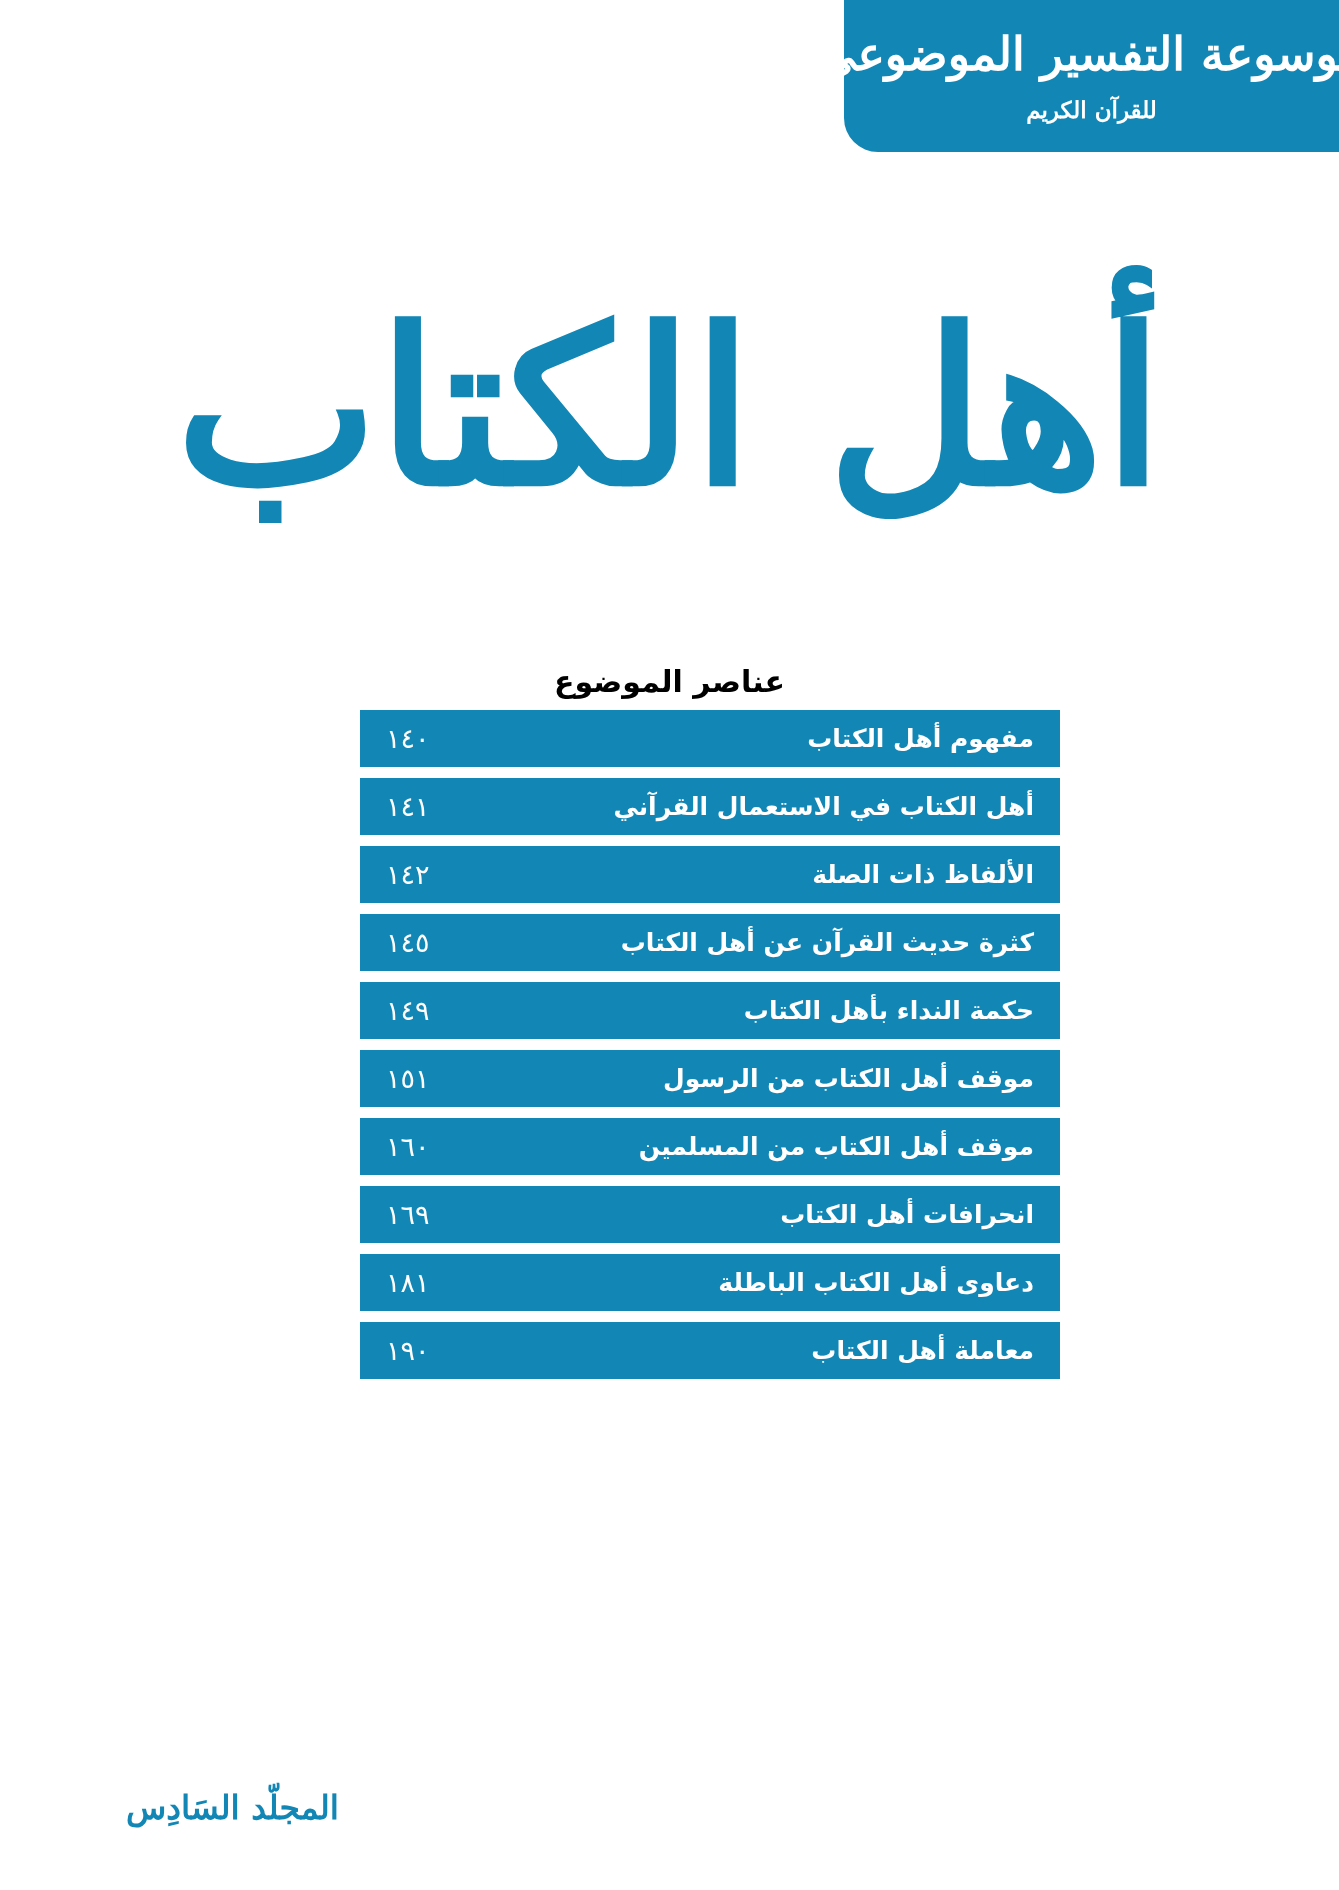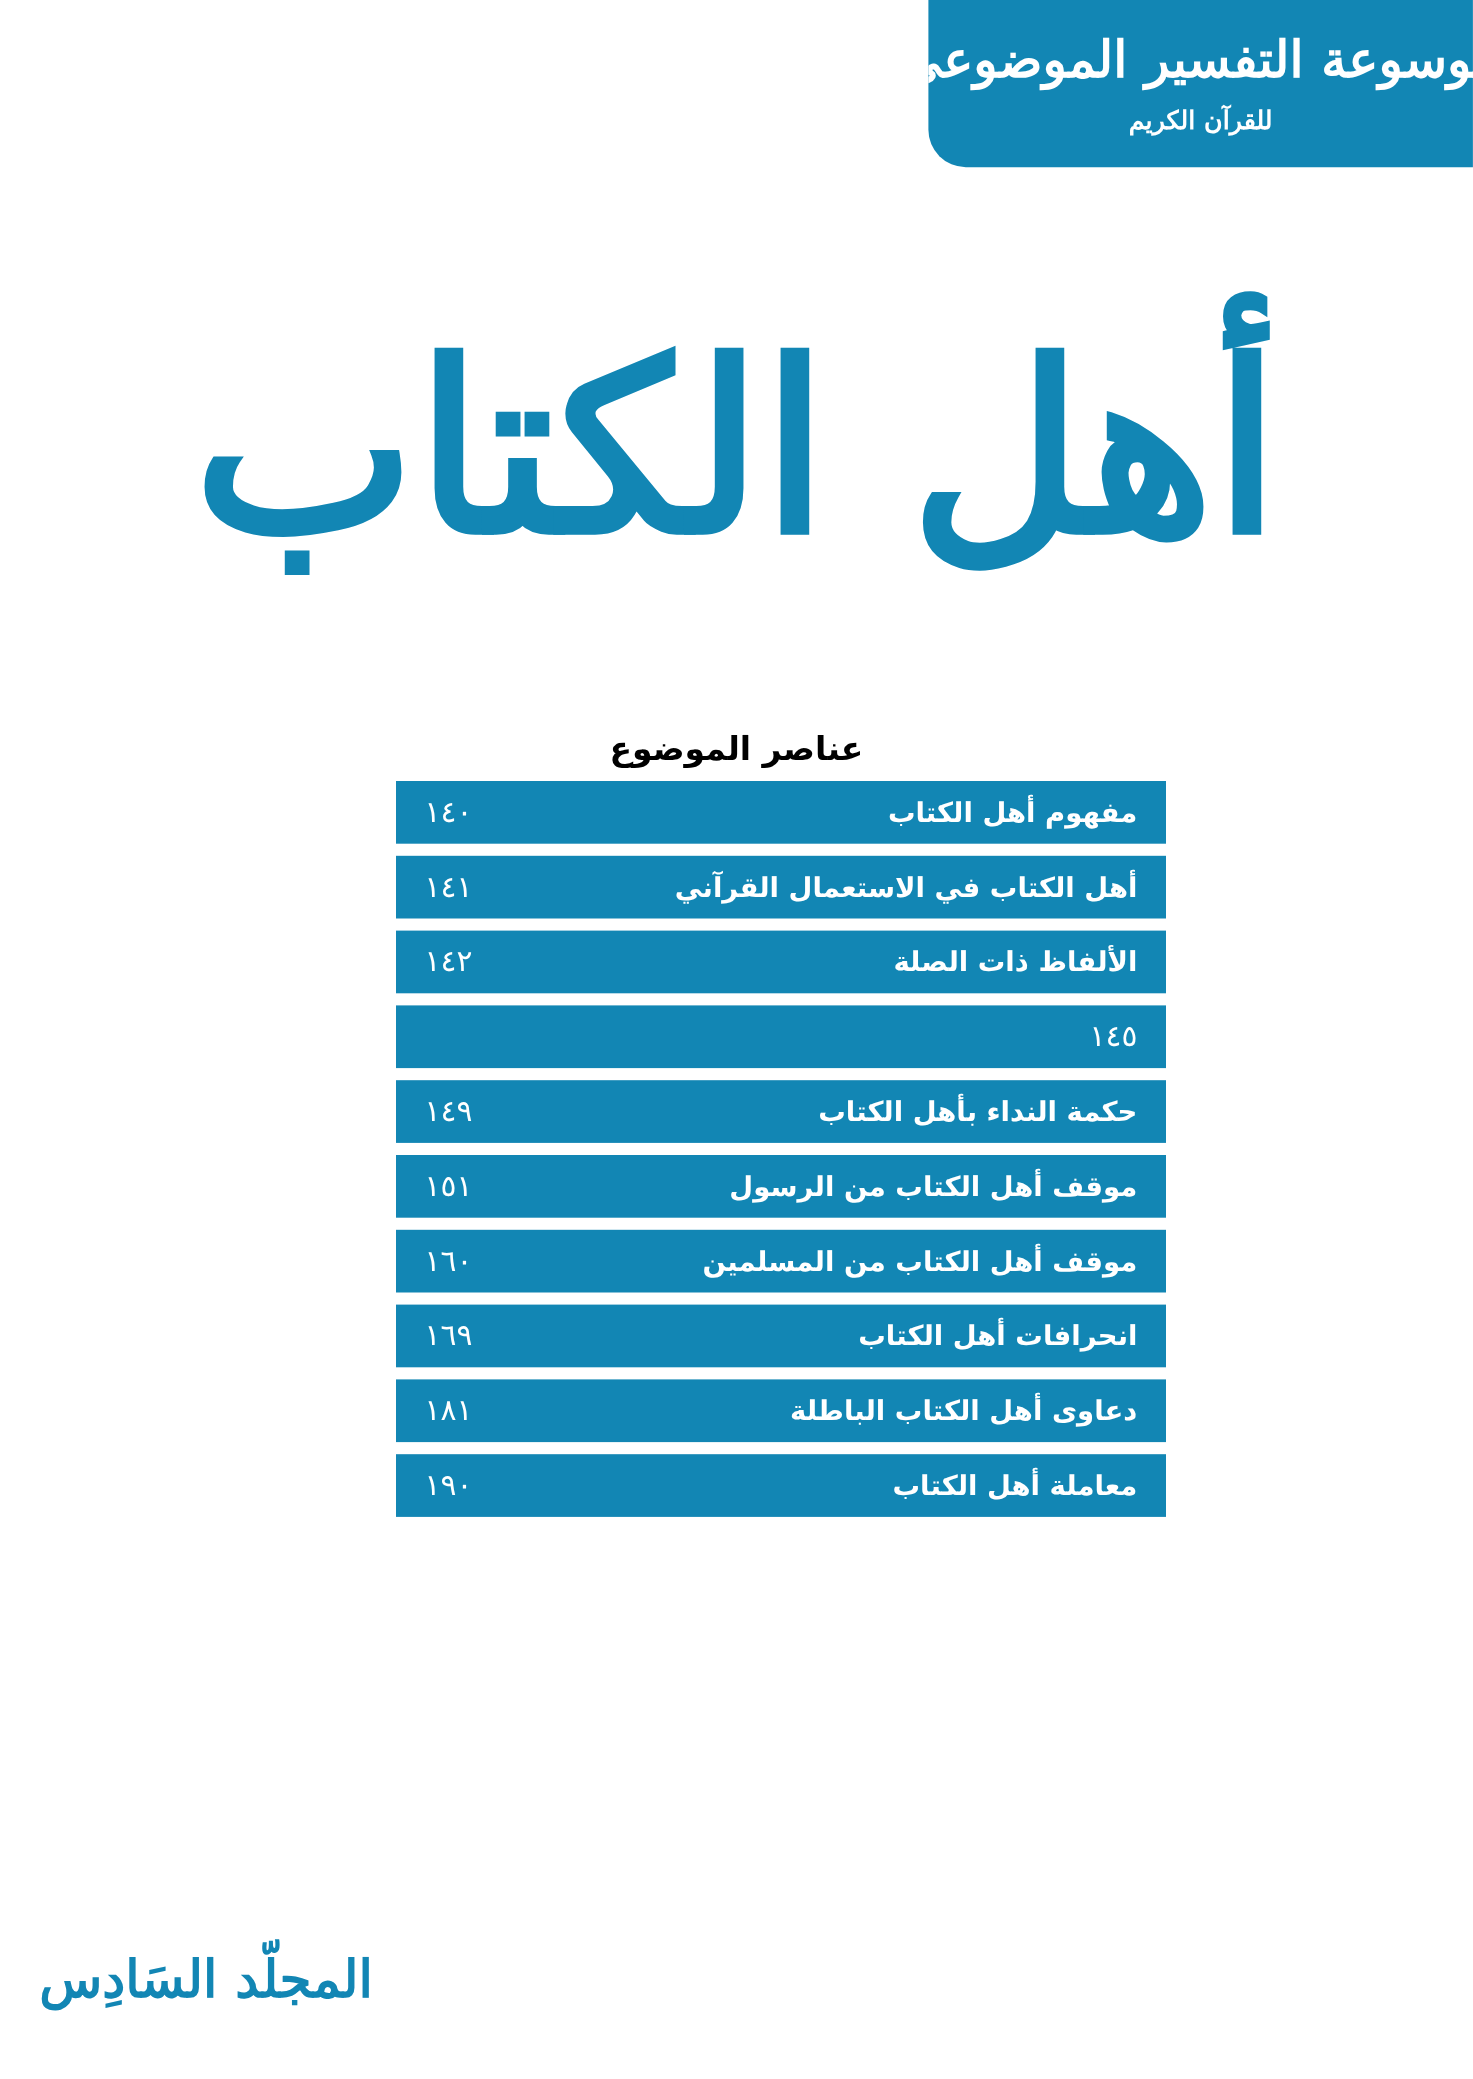--- a/index.html
+++ b/index.html
@@ -113,21 +113,21 @@
     white-space: nowrap;
   }
 
   
   .volume-mark {
     position: absolute;
     bottom: 63px;
     right: 1000px;
     color: #1286b4;
     font-family: "DejaVu Serif", serif;
-    font-size: 47px;
+    font-size: 33px;
     font-weight: bold;
     white-space: nowrap;
     letter-spacing: -2px;
   }
 </style>
 </head>
 <body>
 
 <div class="logo-badge">
   <div class="logo-line1">موسوعة التفسير الموضوعي</div>
@@ -145,20 +145,21 @@
   </div>
   <div class="toc-row">
     <span class="toc-label">أهل الكتاب في الاستعمال القرآني</span>
     <span class="toc-page">١٤١</span>
   </div>
   <div class="toc-row">
     <span class="toc-label">الألفاظ ذات الصلة</span>
     <span class="toc-page">١٤٢</span>
   </div>
   <div class="toc-row">
+    <span class="toc-label">كثرة حديث القرآن عن أهل الكتاب</span>
     <span class="toc-page">١٤٥</span>
   </div>
   <div class="toc-row">
     <span class="toc-label">حكمة النداء بأهل الكتاب</span>
     <span class="toc-page">١٤٩</span>
   </div>
   <div class="toc-row">
     <span class="toc-label">موقف أهل الكتاب من الرسول</span>
     <span class="toc-page">١٥١</span>
   </div>

